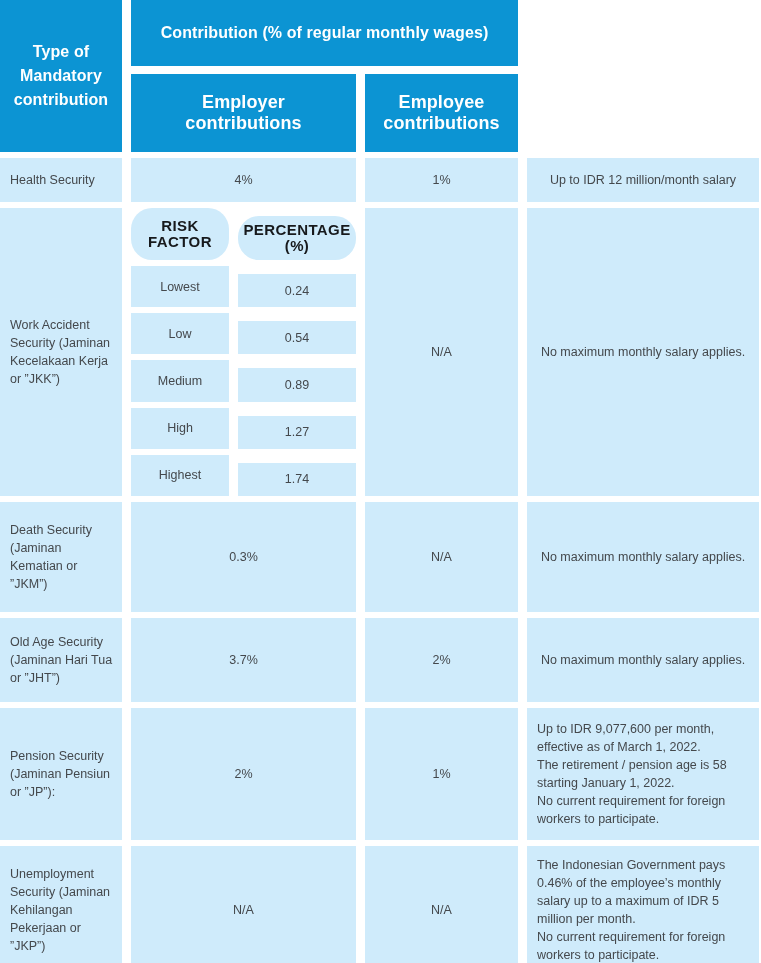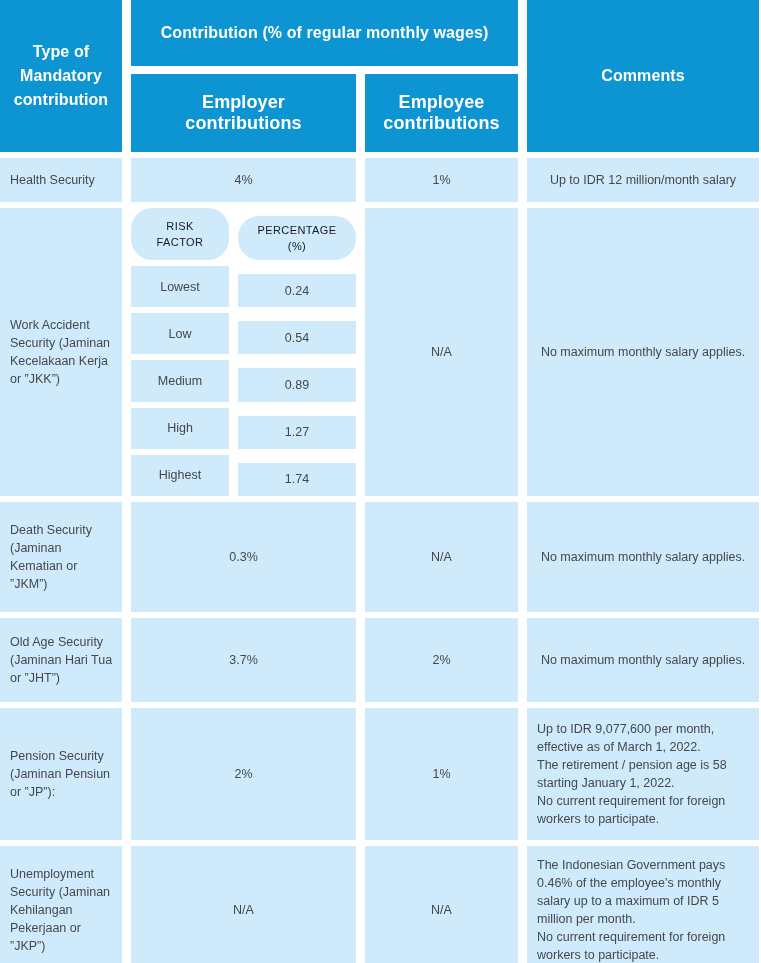--- a/index.html
+++ b/index.html
@@ -40,23 +40,23 @@
   .cell.head.small {
     font-size: 18px;
     line-height: 21px;
   }
   .cell.left {
     justify-content: flex-start;
     text-align: left;
     padding-left: 10px;
   }
   .cell.subhead {
-    font-weight: 400;
+    font-weight: 700;
     color: #17191c;
-    font-size: 11px;
+    font-size: 15px;
     letter-spacing: .4px;
     line-height: 16px;
     border-radius: 21px;
   }
 
   
   .table {
     position: relative;
     width: 761px;
     height: 963px;
@@ -125,21 +125,20 @@
     <div class="header-mid">
       <div class="cell head band">Contribution (% of regular monthly wages)</div>
       <div class="pair">
         <div class="cell head small c-employer multiline">Employer
 contributions</div>
         <div class="cell head small c-employee multiline">Employee
 contributions</div>
       </div>
     </div>
 
-    <div class="cell head c-comments">Comments</div>
   </div>
 
   <div class="row r-health">
     <div class="cell left c-type">Health Security</div>
     <div class="cell c-employer">4%</div>
     <div class="cell c-employee">1%</div>
     <div class="cell c-comments">Up to IDR 12 million/month salary</div>
   </div>
 
   <div class="row wa-row">

